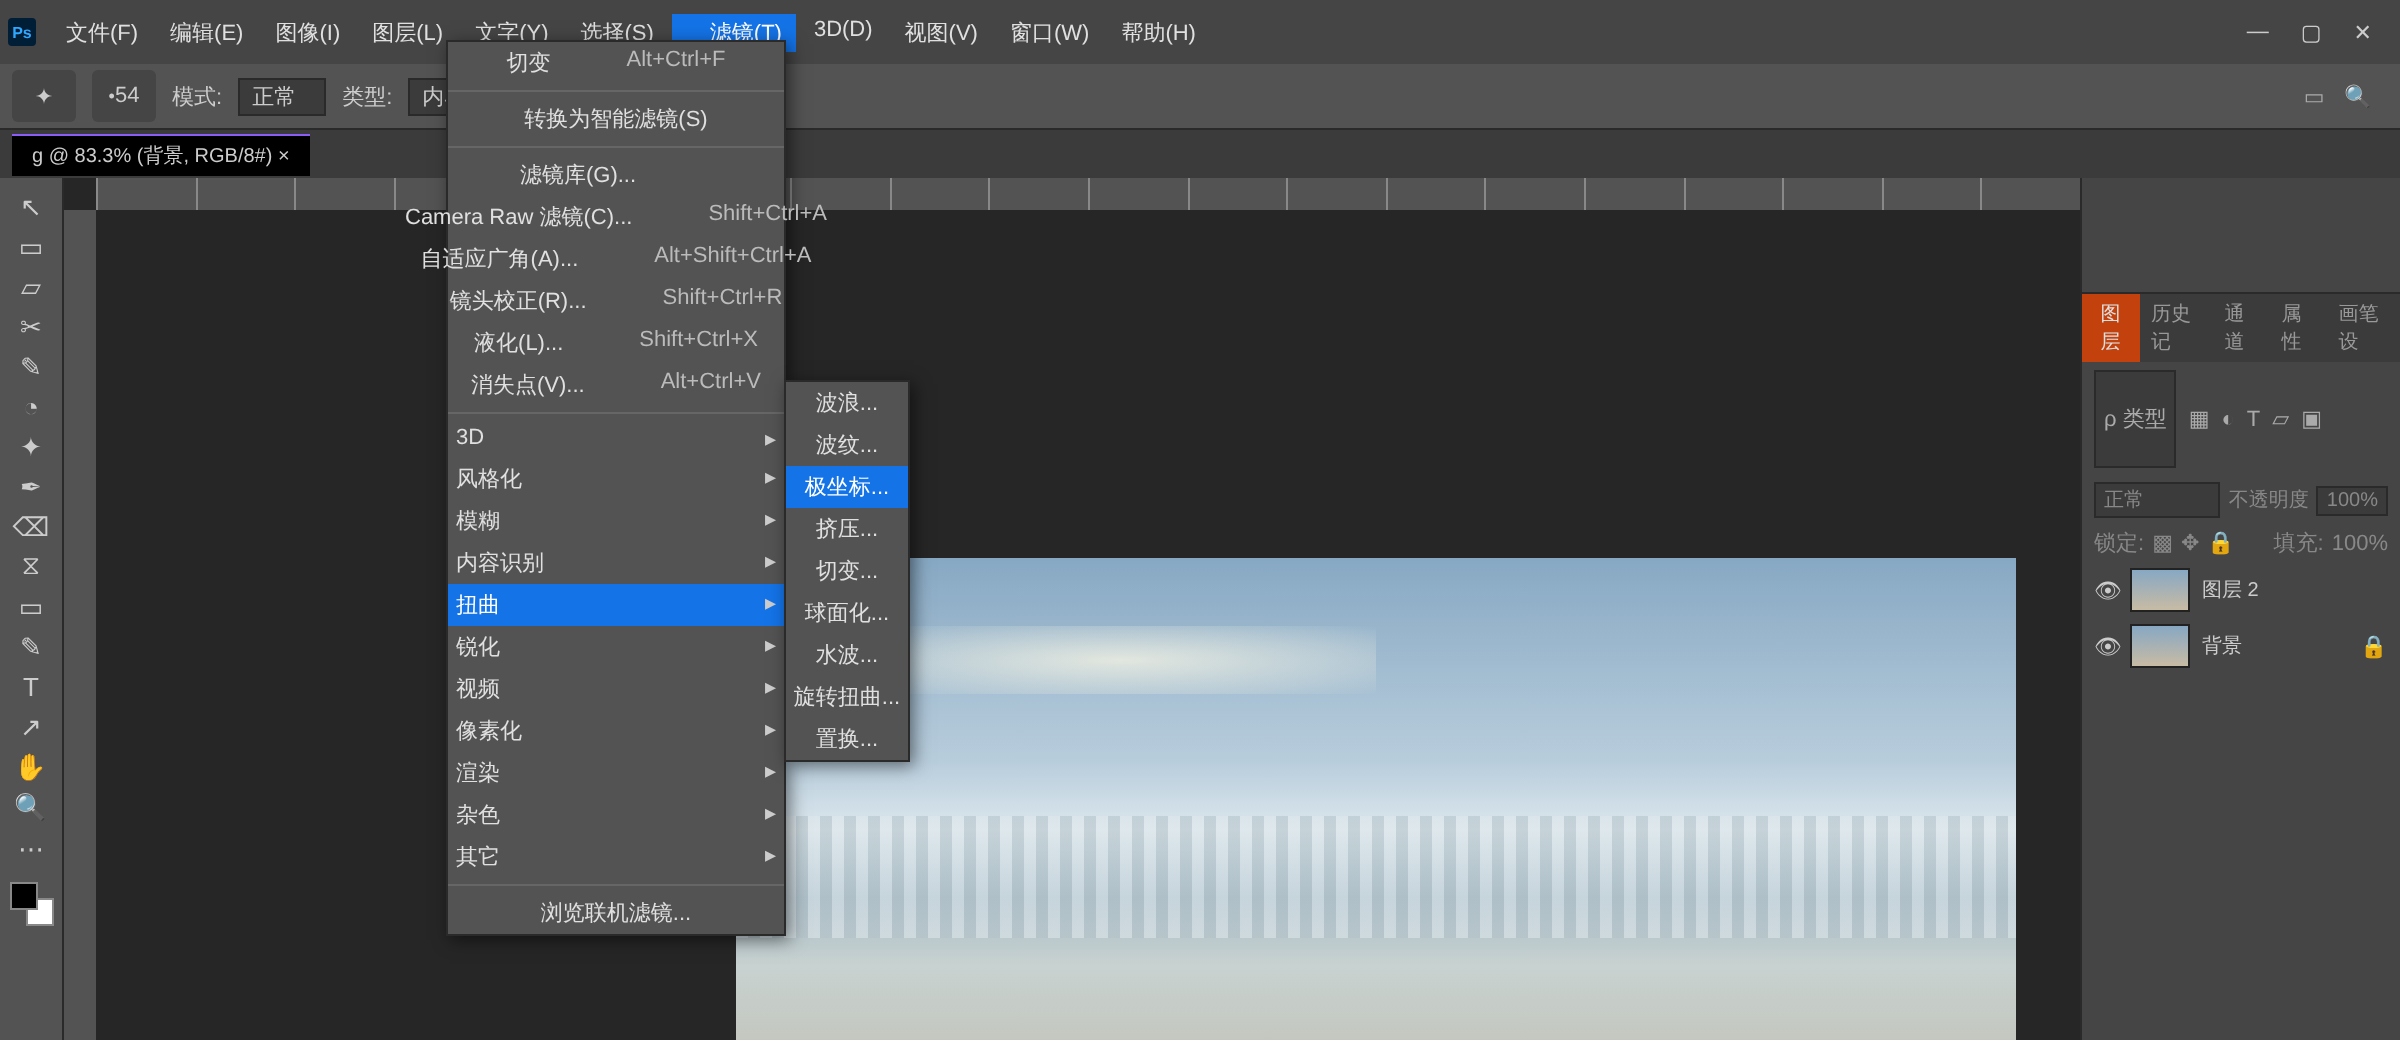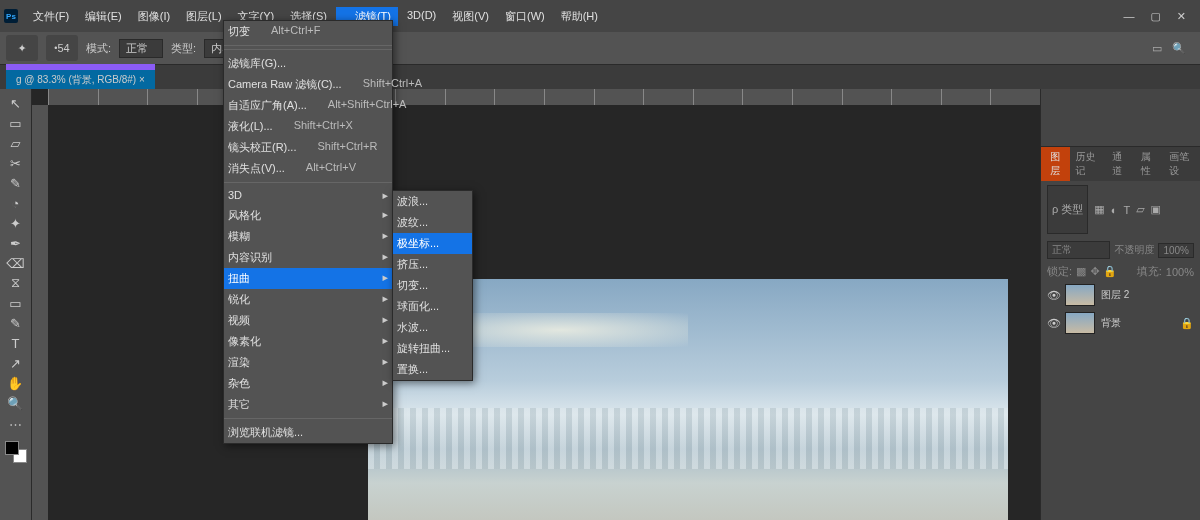--- a/index.html
+++ b/index.html
@@ -10,21 +10,21 @@
 .menu-item { padding: 2px 7px; cursor: default; color: #e0e0e0; }
 .menu-item.active { background: #1473e6; color: #fff; padding-left: 19px; }
 .win-controls { margin-left: auto; display: flex; gap: 8px; padding-right: 10px; color: #ccc; }
 .win-controls span { padding: 0 4px; }
 .options-bar { background: #535353; height: 33px; display: flex; align-items: center; padding: 0 6px; gap: 8px; border-bottom: 1px solid #2a2a2a; }
 .opt-tool { width: 32px; height: 26px; background: #454545; border-radius: 3px; display: flex; align-items: center; justify-content: center; }
 .opt-label { color: #ccc; }
 .opt-field { background: #3b3b3b; border: 1px solid #2a2a2a; padding: 1px 6px; color: #ccc; min-width: 44px; }
 .opt-icons { margin-left: 8px; display: flex; gap: 10px; color: #aaa; }
 .doc-tabs { background: #3b3b3b; height: 24px; display: flex; align-items: center; padding-left: 6px; }
-.doc-tab { background: #0369a1; padding: 3px 10px; color: #ccc; font-size: 10px; border-top: 6px solid #8b5cf6; }
+.doc-tab { background: #000000; padding: 3px 10px; color: #ccc; font-size: 10px; border-top: 1px solid #8b5cf6; }
 .main { display: flex; height: 443px; }
 .toolbox { width: 32px; background: #535353; display: flex; flex-direction: column; align-items: center; padding-top: 4px; gap: 0; border-right: 1px solid #2a2a2a; }
 .tool { width: 24px; height: 20px; display: flex; align-items: center; justify-content: center; color: #ccc; font-size: 13px; cursor: default; }
 .toolL { width: 24px; height: 22px; display: flex; align-items: center; justify-content: center; color: #ccc; font-size: 13px; cursor: default; }
 .swatches { width: 22px; height: 22px; position: relative; margin-top: 6px; }
 .sw-fg { width: 14px; height: 14px; background: #000; border: 1px solid #888; position: absolute; top: 0; left: 0; }
 .sw-bg { width: 14px; height: 14px; background: #fff; border: 1px solid #888; position: absolute; bottom: 0; right: 0; }
 .canvas-area { flex: 1; background: #262626; position: relative; overflow: hidden; }
 .ruler-h { position: absolute; top: 0; left: 16px; right: 0; height: 16px; background: #535353; display: flex; }
 .ruler-h .tick { flex: 1; border-left: 1px solid #888; font-size: 8px; color: #aaa; padding-left: 2px; }
@@ -41,27 +41,27 @@
 .panel-tools .sel { background: #3b3b3b; padding: 16px 4px; border: 1px solid #2a2a2a; }
 .blend-row { display: flex; padding: 3px 6px; gap: 4px; align-items: center; }
 .blend-row .fld { background: #3b3b3b; border: 1px solid #2a2a2a; padding: 1px 4px; font-size: 10px; color: #888; flex: 1; }
 .lock-row { display: flex; padding: 2px 6px; gap: 4px; color: #888; font-size: 10px; align-items: center; }
 .layer { display: flex; align-items: center; padding: 3px 6px; gap: 6px; }
 .layer .eye { width: 12px; color: #ccc; }
 .layer .thumb { width: 30px; height: 22px; background: linear-gradient(#87a8c3, #c8bba4); border: 1px solid #222; }
 .layer .name { color: #ccc; font-size: 10px; }
 .layer .lock { margin-left: auto; color: #aaa; }
 .dropdown { position: absolute; background: #535353; border: 1px solid #2a2a2a; box-shadow: 2px 2px 8px rgba(0,0,0,.5); z-index: 100; }
-.dd-item { padding: 3px 4px; color: #e0e0e0; white-space: nowrap; display: flex; justify-content: flex-start; gap: 21px; cursor: default; }
+.dd-item { padding: 3px 4px; color: #e0e0e0; white-space: nowrap; display: flex; justify-content: center; gap: 38px; cursor: default; }
 .dd-item .sc { color: #bbb; }
 .dd-item.hl { background: #1473e6; color: #fff; }
 .dd-item .arr { margin-left: auto; color: #ccc; }
 .dd-sep { height: 1px; background: #666; margin: 3px 0; }
 .filter-menu { top: 20px; left: 223px; width: 170px; }
-.sub-menu { top: 190px; left: 392px; width: 81px; }
+.sub-menu { top: 190px; left: 392px; width: 63px; }
 </style>
 </head>
 <body>
 
 <div class="topbar">
   <div class="logo">Ps</div>
   <div class="menubar">
     <div class="menu-item">文件(F)</div>
     <div class="menu-item">编辑(E)</div>
     <div class="menu-item">图像(I)</div>
@@ -200,40 +200,43 @@
     </div>
   </div>
 </div>
 
 <div class="dropdown filter-menu">
   <div class="dd-item">
       <span>切变</span>
       <span class="sc">Alt+Ctrl+F</span>
     </div>
   <div class="dd-sep"></div>
+  <div class="dd-item">
+      <span>转换为智能滤镜(S)</span>
+    </div>
   <div class="dd-sep"></div>
   <div class="dd-item">
       <span>滤镜库(G)...</span>
       <span class="sc"></span>
     </div>
   <div class="dd-item">
       <span>Camera Raw 滤镜(C)...</span>
       <span class="sc">Shift+Ctrl+A</span>
     </div>
   <div class="dd-item">
       <span>自适应广角(A)...</span>
       <span class="sc">Alt+Shift+Ctrl+A</span>
     </div>
   <div class="dd-item">
+      <span>镜头校正(R)...</span>
+      <span class="sc">Shift+Ctrl+R</span>
+    </div>
+  <div class="dd-item">
       <span>液化(L)...</span>
       <span class="sc">Shift+Ctrl+X</span>
-    </div>
-  <div class="dd-item">
-      <span>镜头校正(R)...</span>
-      <span class="sc">Shift+Ctrl+R</span>
     </div>
   <div class="dd-item">
       <span>消失点(V)...</span>
       <span class="sc">Alt+Ctrl+V</span>
     </div>
   <div class="dd-sep"></div>
   <div class="dd-item">
       <span>3D</span>
       <span class="arr">▸</span>
     </div>

